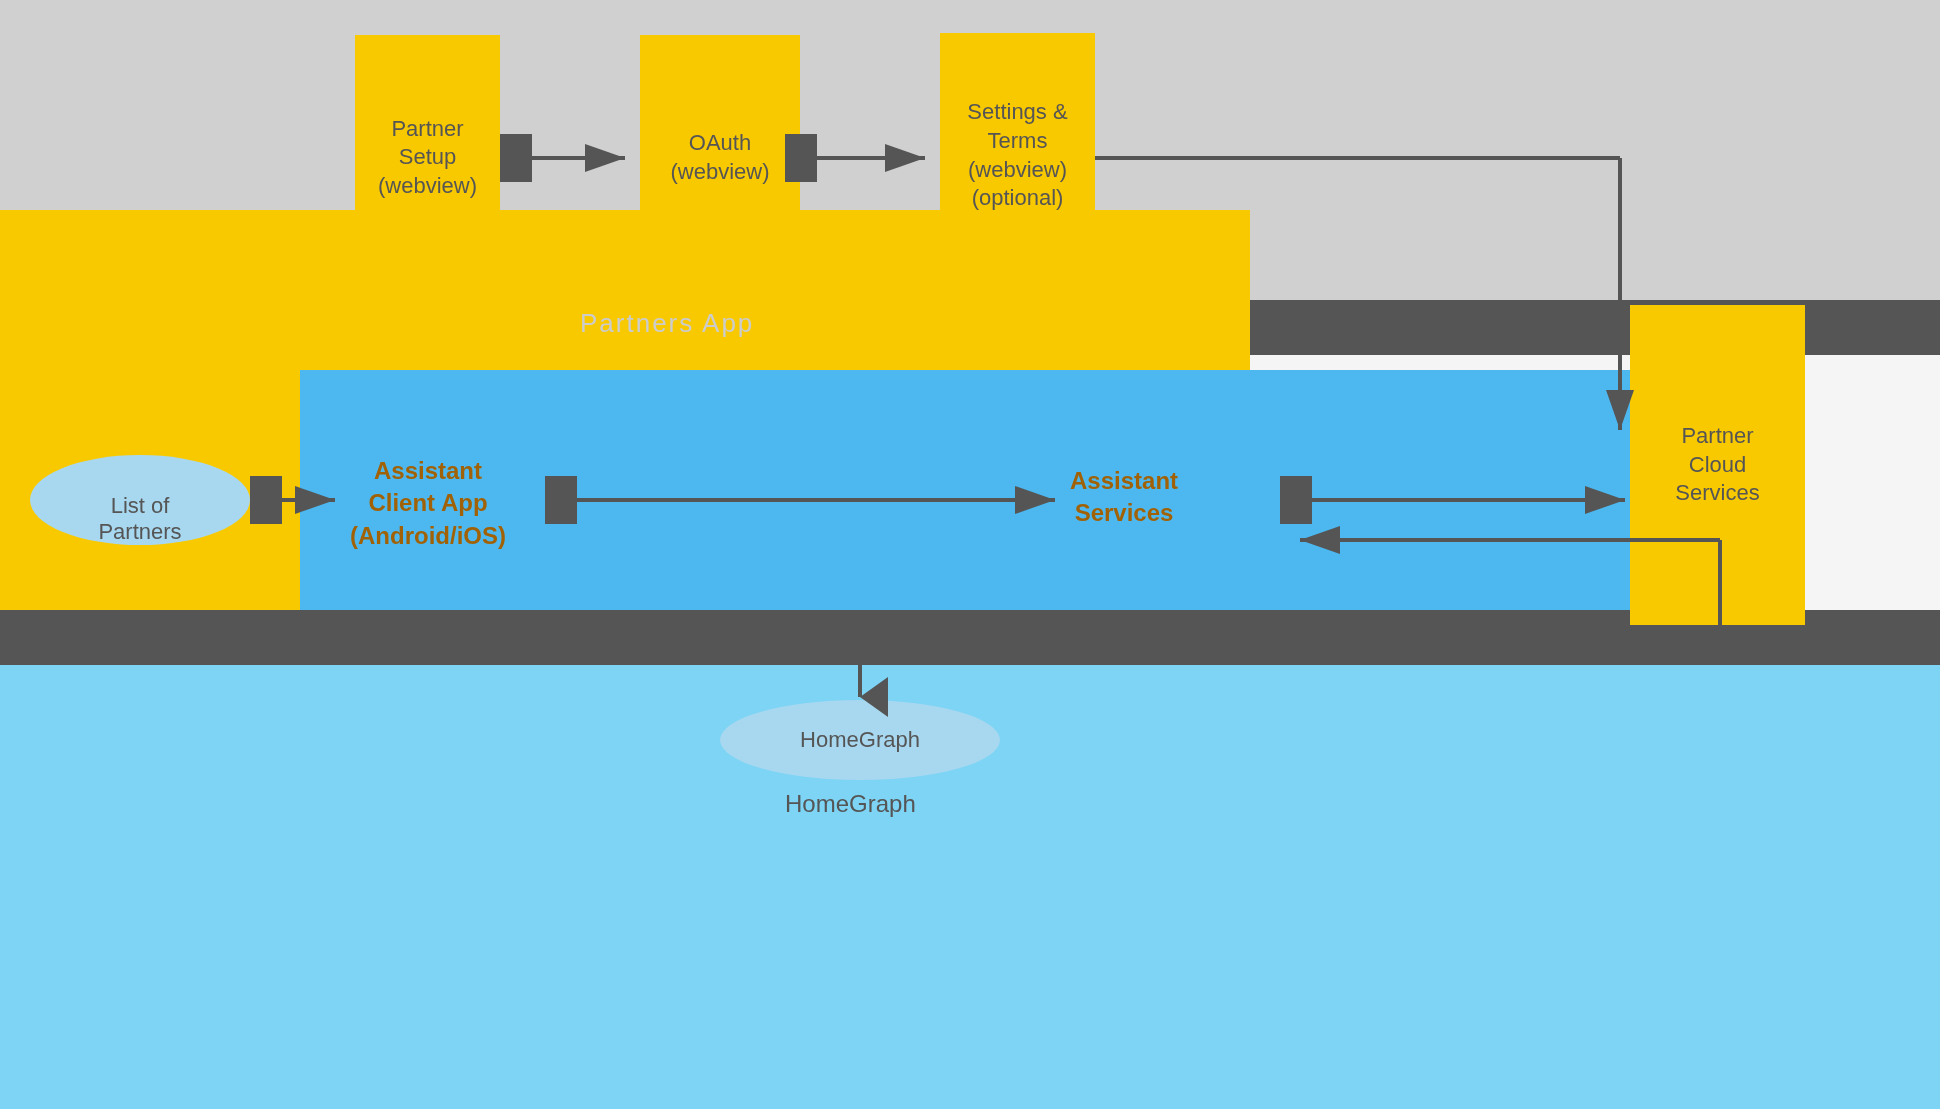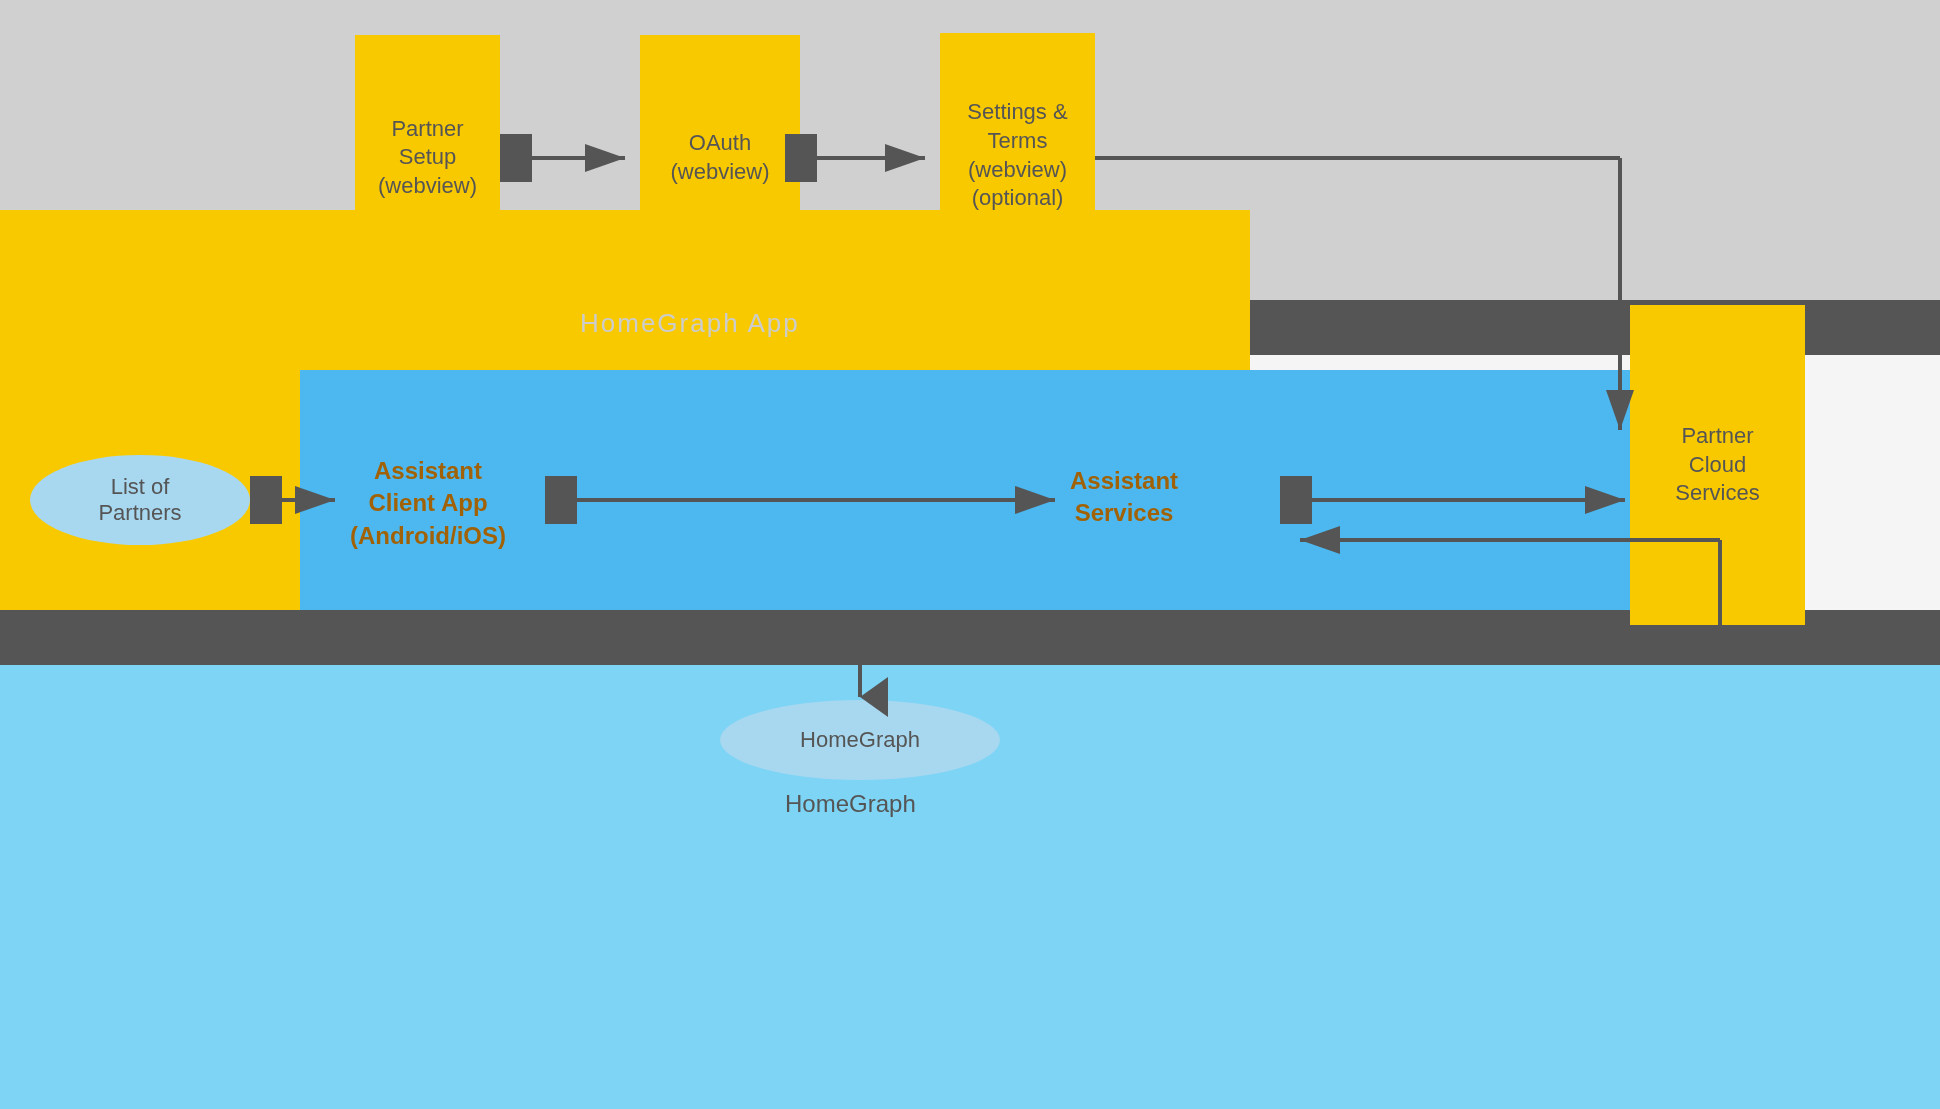--- a/index.html
+++ b/index.html
@@ -124,21 +124,21 @@
     .ellipse-partners {
       position: absolute;
       left: 30px;
       top: 455px;
       width: 220px;
       height: 90px;
       background: #a8d8f0;
       border-radius: 50%;
       z-index: 8;
       display: flex;
-      align-items: center;
+      align-items: flex-end;
       justify-content: center;
       text-align: center;
     }
 
     
     .ellipse-homegraph {
       position: absolute;
       left: 720px;
       top: 700px;
       width: 280px;
@@ -243,18 +243,18 @@
   <line x1="1280" y1="500" x2="1625" y2="500" stroke="#555555" stroke-width="4" marker-end="url(#arrowhead)" marker-start="url(#plugend)"></line>
 
   <line x1="1720" y1="625" x2="1720" y2="540" stroke="#555555" stroke-width="4"></line>
   <line x1="1720" y1="540" x2="1300" y2="540" stroke="#555555" stroke-width="4" marker-end="url(#arrowhead)"></line>
 
   <line x1="860" y1="635" x2="860" y2="697" stroke="#555555" stroke-width="4" marker-end="url(#arrowhead-down)"></line>
 
 </svg>
 
 <div style="position:absolute; left:580px; top:308px; z-index:6; font-size:26px; color:#cccccc; font-weight:500; letter-spacing:2px;">
-  HomeGraph App
+  Partners App
 </div>
 
 <div style="position:absolute; left:785px; top:790px; z-index:20; font-size:24px; color:#555555; font-weight:500; text-align:center;">
   HomeGraph
 </div>
 
 </body></html>

